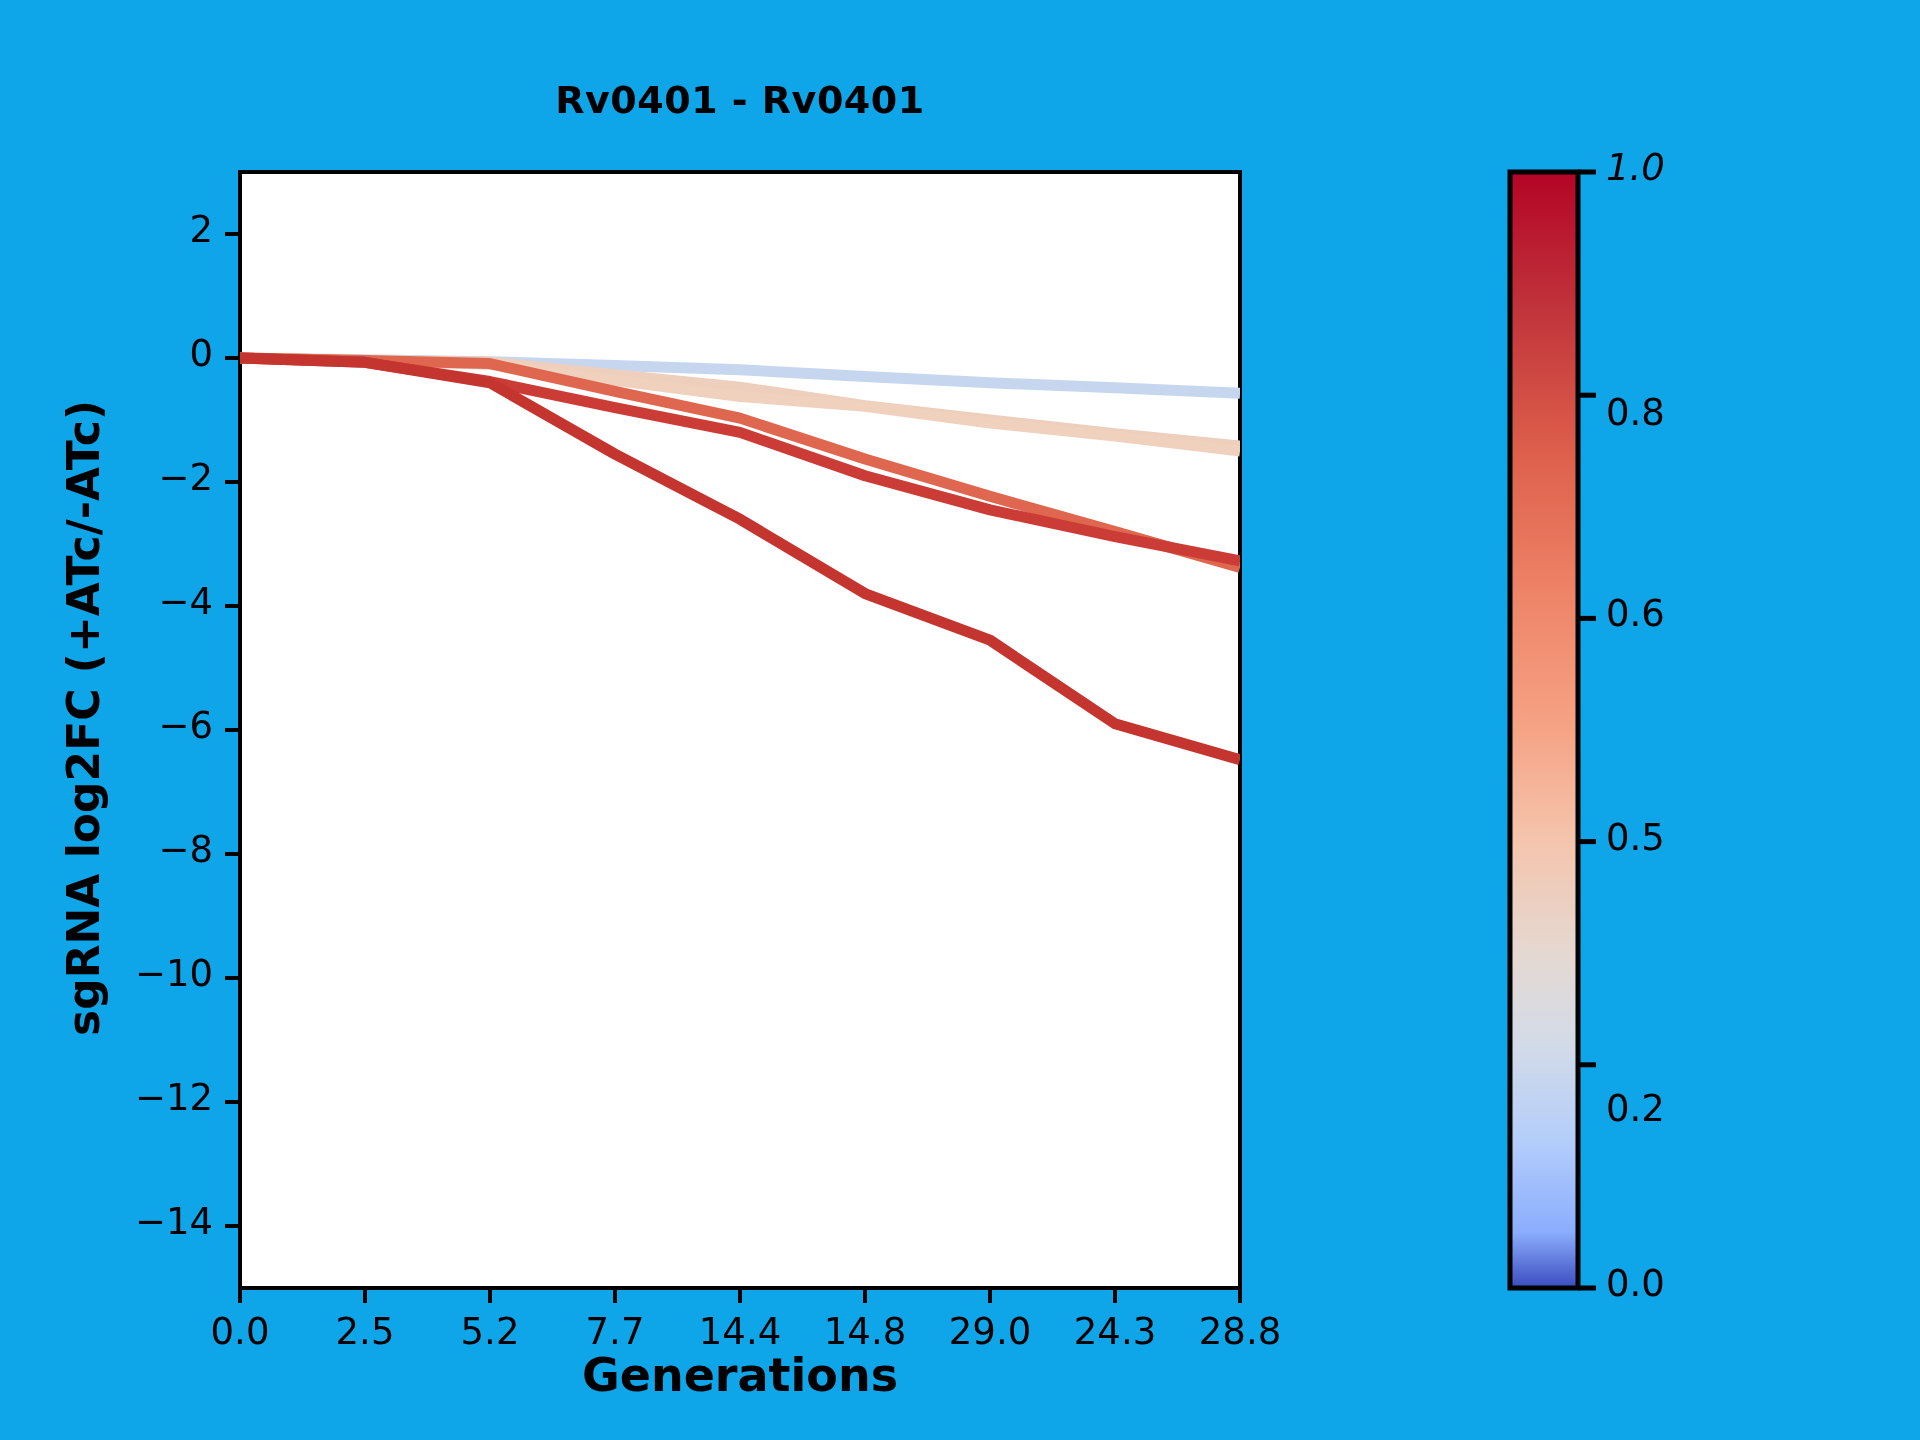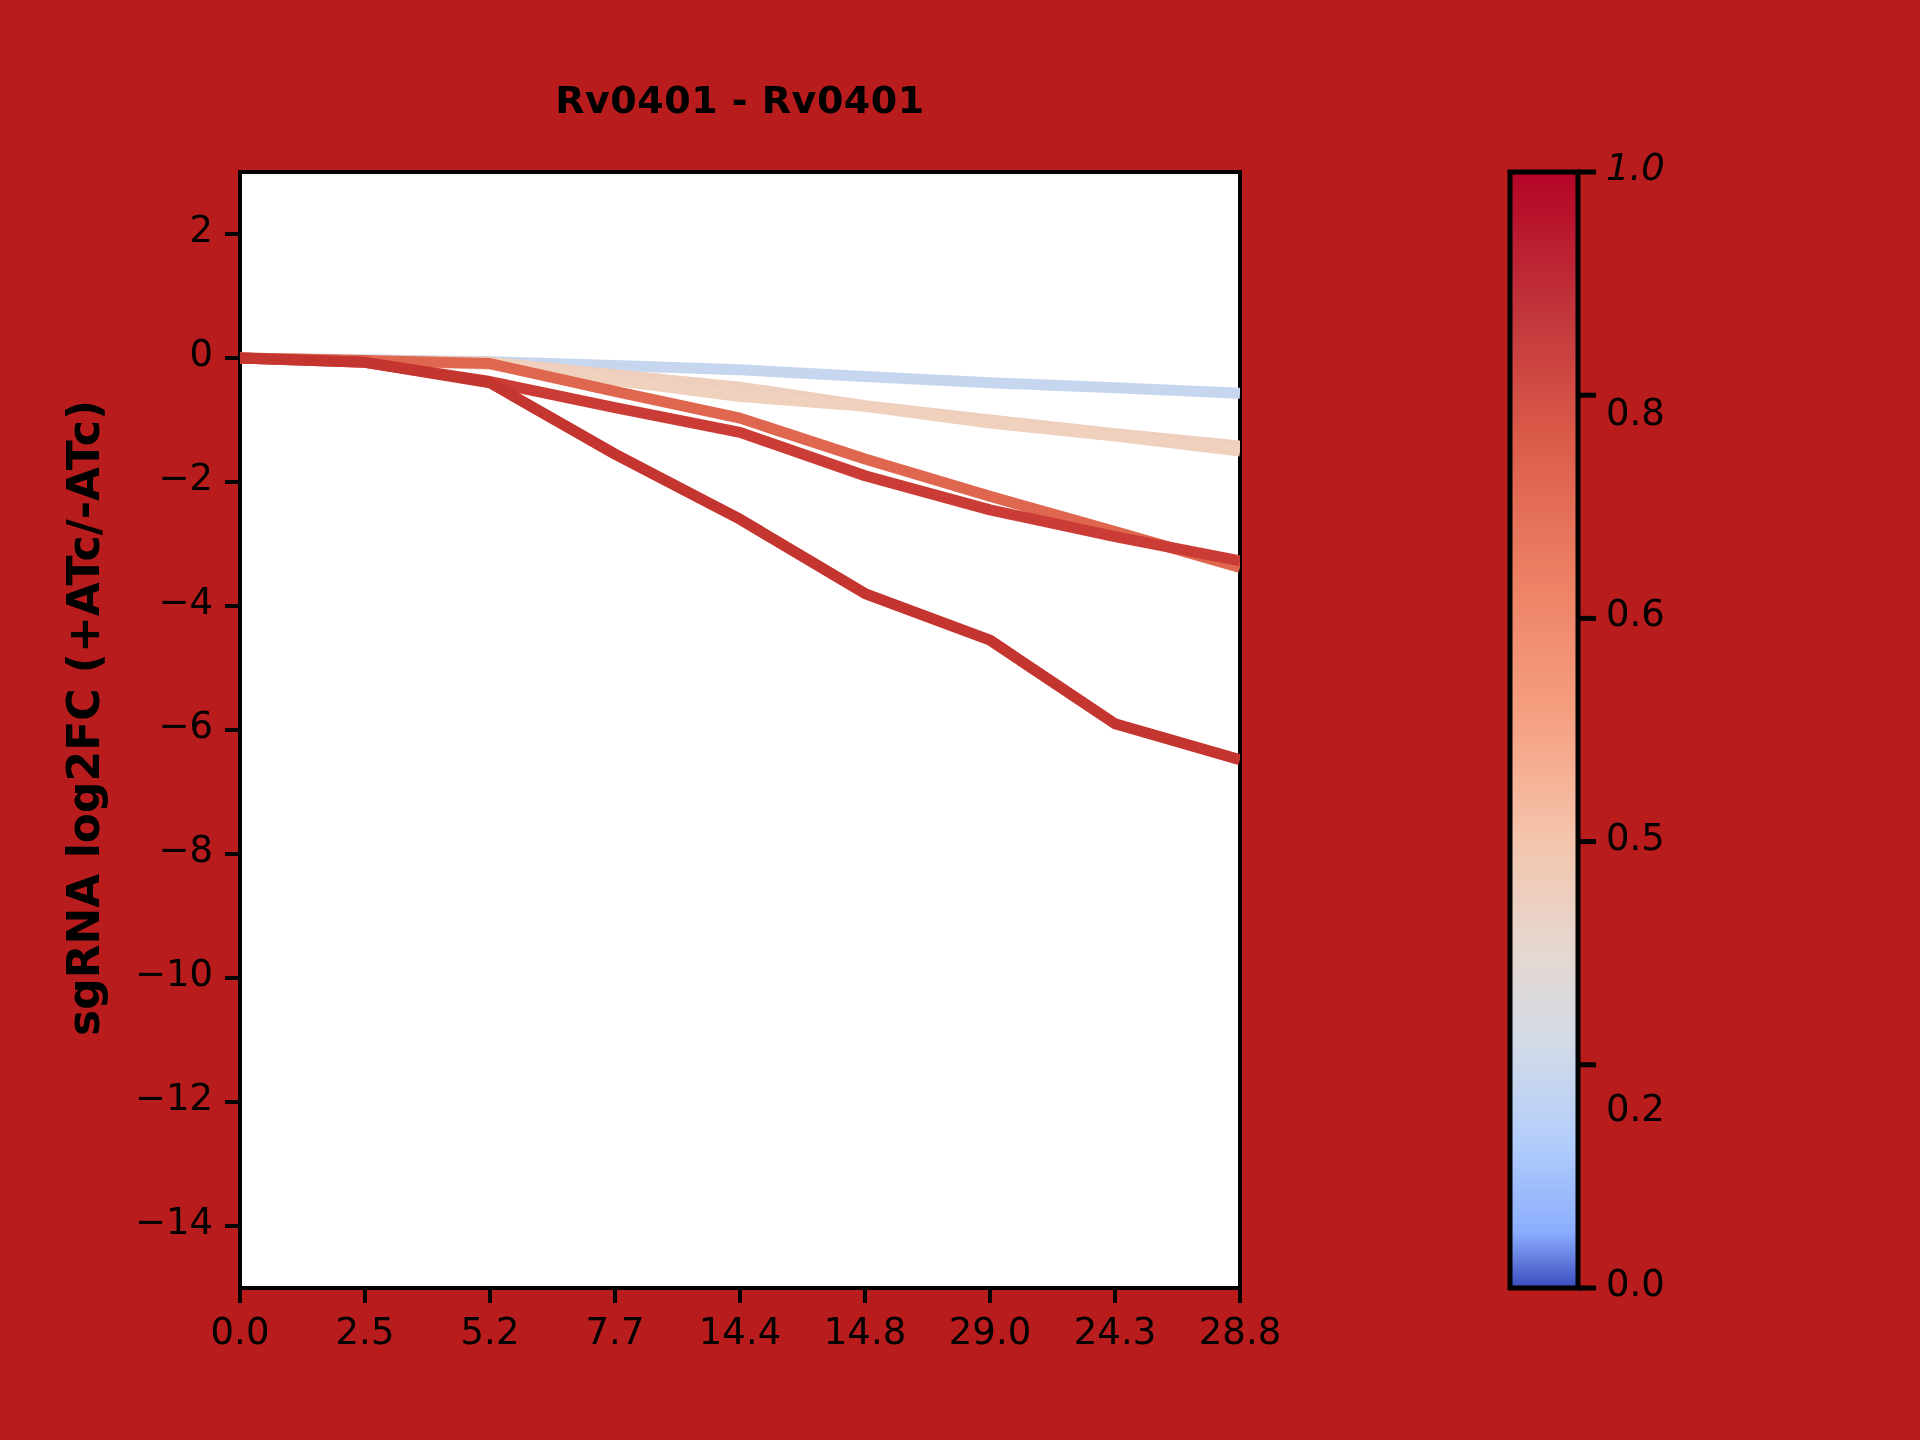--- a/index.html
+++ b/index.html
@@ -10,21 +10,21 @@
   body {
     width: 1920px;
     height: 1440px;
     font-family: "DejaVu Sans", sans-serif;
     overflow: hidden;
   }
   #figure {
     position: relative;
     width: 1920px;
     height: 1440px;
-    background: #b91c1c;
+    background: #0ea5e9;
   }
   #chart-title {
     position: absolute;
     left: 240px;
     top: 78px;
     width: 1000px;
     text-align: center;
     font-size: 38px;
     font-weight: bold;
     color: #000000;
@@ -82,20 +82,21 @@
   }
 </style>
 </head>
 <body>
 
 <div id="figure">
 
   <div id="chart-title">Rv0401 - Rv0401</div>
 
   <div id="ylabel">sgRNA log2FC (+ATc/-ATc)</div>
+  <div id="xlabel">Generations</div>
 
   <svg id="plot-svg" width="1920" height="1440">
     <defs>
       <linearGradient id="cbarGradient" x1="0" y1="0" x2="0" y2="1">
         <stop id="cbstop0" offset="0%" stop-color="#b40426"></stop>
         <stop id="cbstop1" offset="12%" stop-color="#c0333a"></stop>
         <stop id="cbstop2" offset="25%" stop-color="#dd5f4b"></stop>
         <stop id="cbstop3" offset="38%" stop-color="#ee8468"></stop>
         <stop id="cbstop4" offset="50%" stop-color="#f6a385"></stop>
         <stop id="cbstop5" offset="60%" stop-color="#f4c5ad"></stop>

